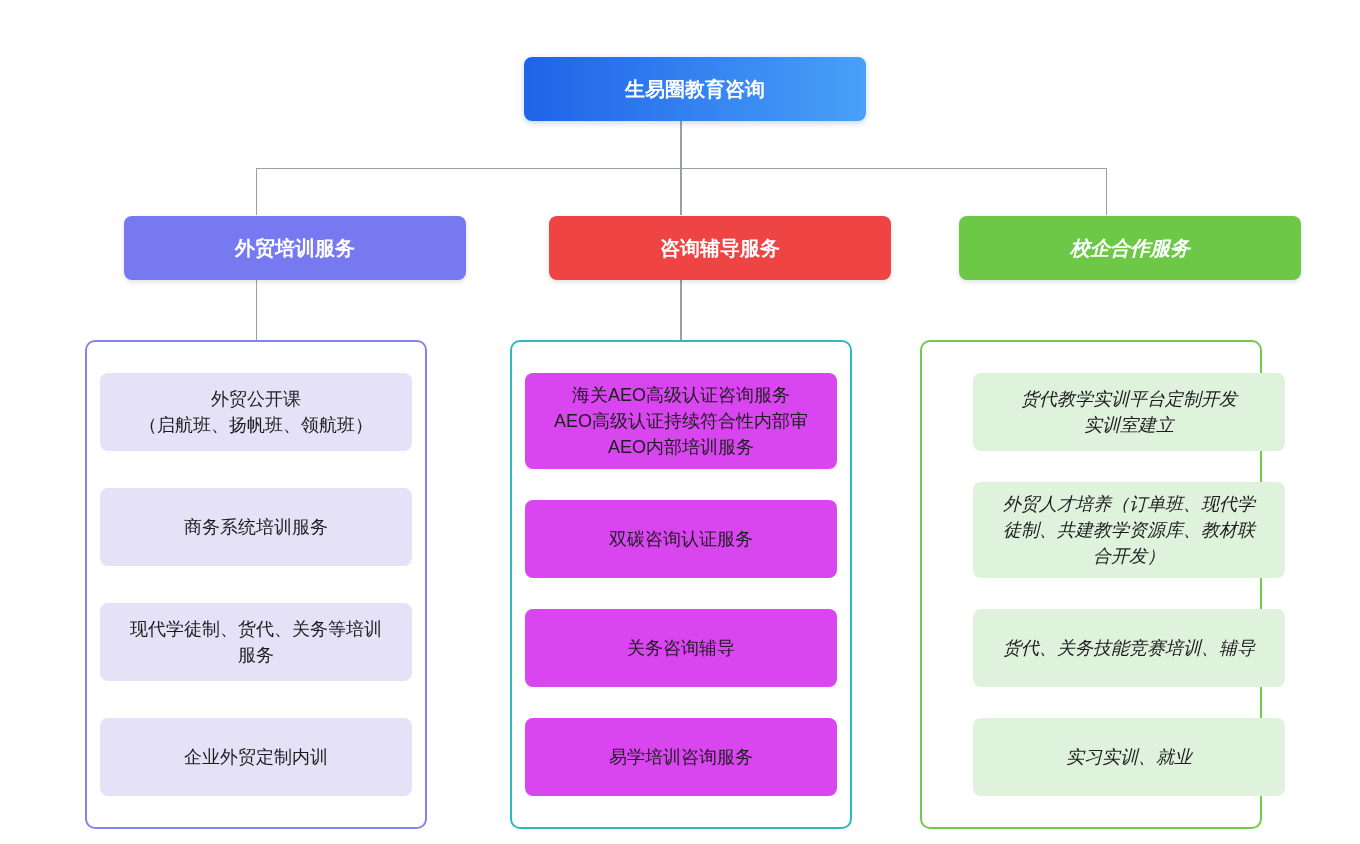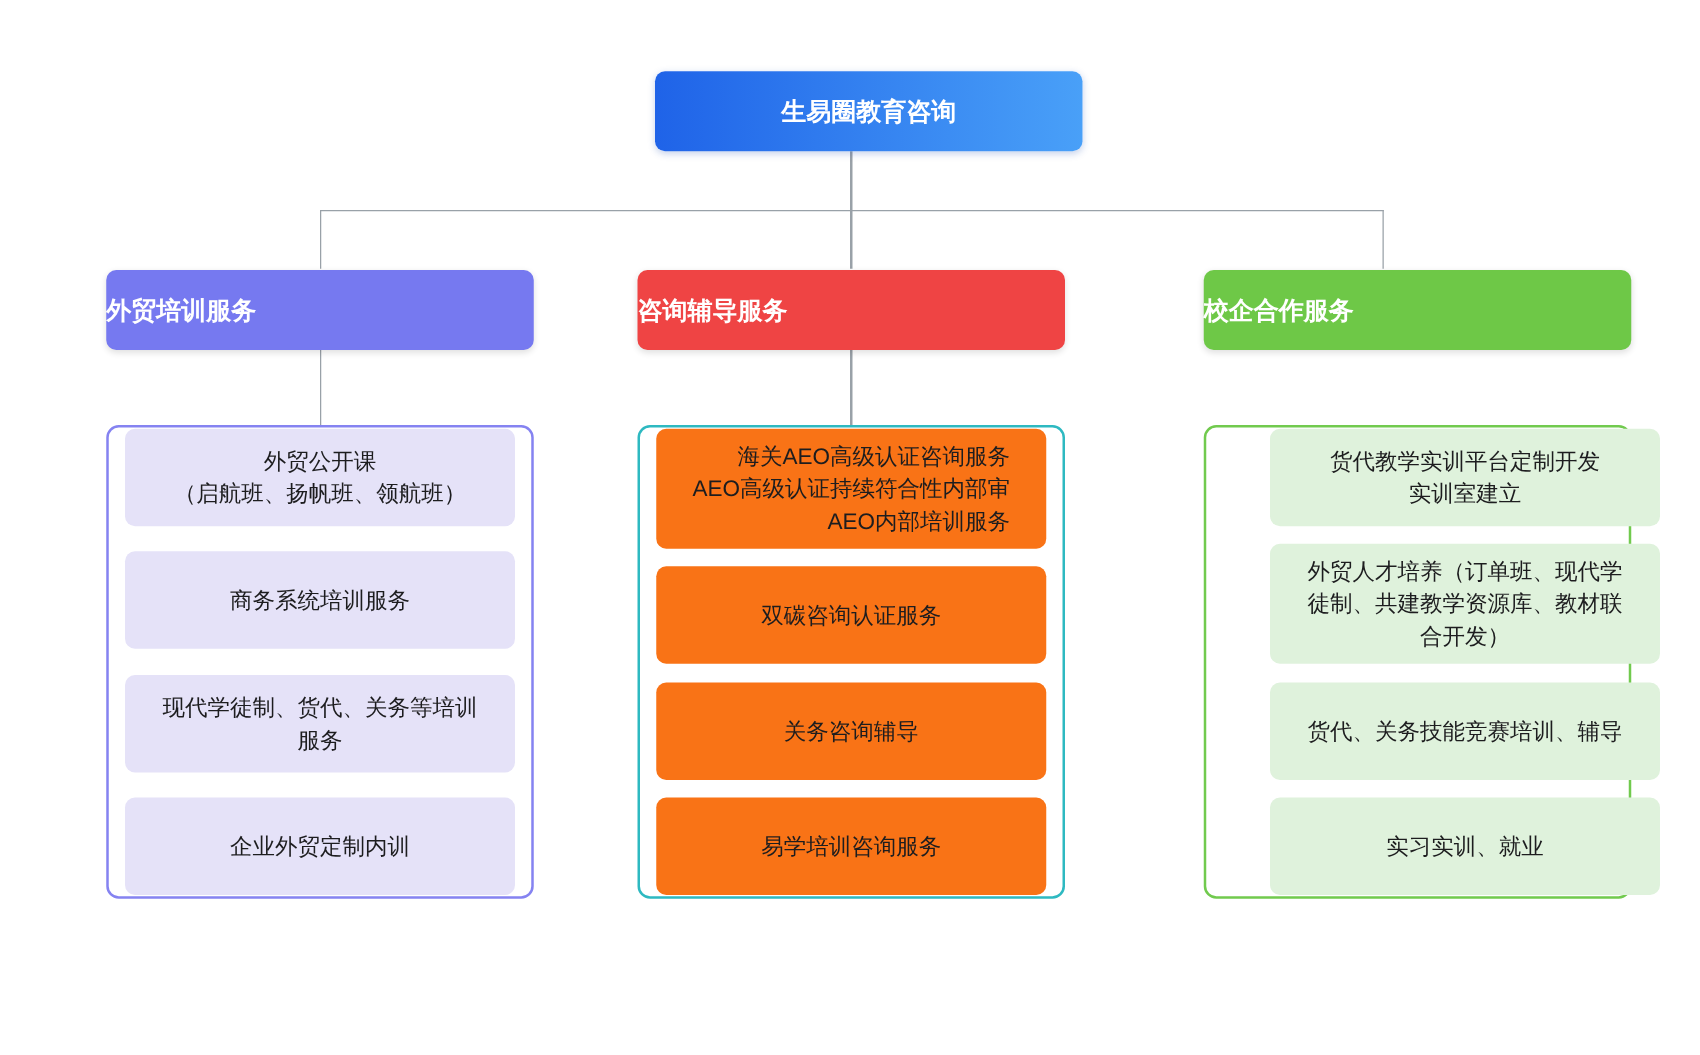--- a/index.html
+++ b/index.html
@@ -19,55 +19,56 @@
     background:linear-gradient(90deg,#1f63e8 0%,#49a0f8 100%);
     display:flex; align-items:center; justify-content:center;
     color:#ffffff; font-size:20px; font-weight:bold;
     box-shadow:0 2px 6px rgba(30,80,180,0.25);
   }
 
   
   .branch-header {
     position:absolute; top:216px; width:342px; height:64px;
     border-radius:8px;
-    display:flex; align-items:center; 
+    display:flex; align-items:center; justify-content:center;
     color:#ffffff; font-size:20px; font-weight:bold;
     box-shadow:0 2px 5px rgba(0,0,0,0.12);
+    margin-left:39px;
   }
   .col1 .branch-header { background:#7679f0; }
   .col2 .branch-header { background:#ef4444; }
   .col3 .branch-header { background:#6ec847; }
 
   
   .branch-box {
-    position:absolute; top:340px; width:342px; height:379px;
+    position:absolute; top:340px; width:342px; height:489px;
     box-sizing:border-box; border-radius:10px; background:#ffffff;
     display:flex; flex-direction:column; justify-content:space-between;
-    padding:1px 13px;
+    padding:31px 13px;
   }
   .col1 .branch-box { border:2px solid #8583f1; }
   .col2 .branch-box { border:2px solid #2eb9c1; }
   .col3 .branch-box { border:2px solid #71ca4e; }
 
   .col1 { left:85px; }
   .col2 { left:510px; }
-  .col3 { left:963px; }
+  .col3 { left:920px;font-style:italic; }
   .col { position:absolute; top:0; width:342px; height:844px; }
 
   
   .item {
     box-sizing:border-box; width:100%;
     min-height:78px; border-radius:8px;
     display:flex; align-items:center; justify-content:center;
     padding:9px 24px;
     font-size:18px; line-height:26px; color:#1d1d1f;
     text-align:center; white-space:pre-line;
   }
   .col1 .item { background:#e5e2f8; }
-  .col2 .item { background:#f97316;text-align:right; }
+  .col2 .item { background:#d946ef; }
   .col3 .item { background:#dff2dc;margin-left:38px; }
 </style>
 </head>
 <body>
 
 <div class="canvas">
 
   <div class="line v" style="left:680px; top:121px; height:94px;"></div>
   <div class="line h" style="left:255.5px; top:167.5px; width:851px;"></div>
   <div class="line v" style="left:255.5px; top:167.5px; height:47px;"></div>

